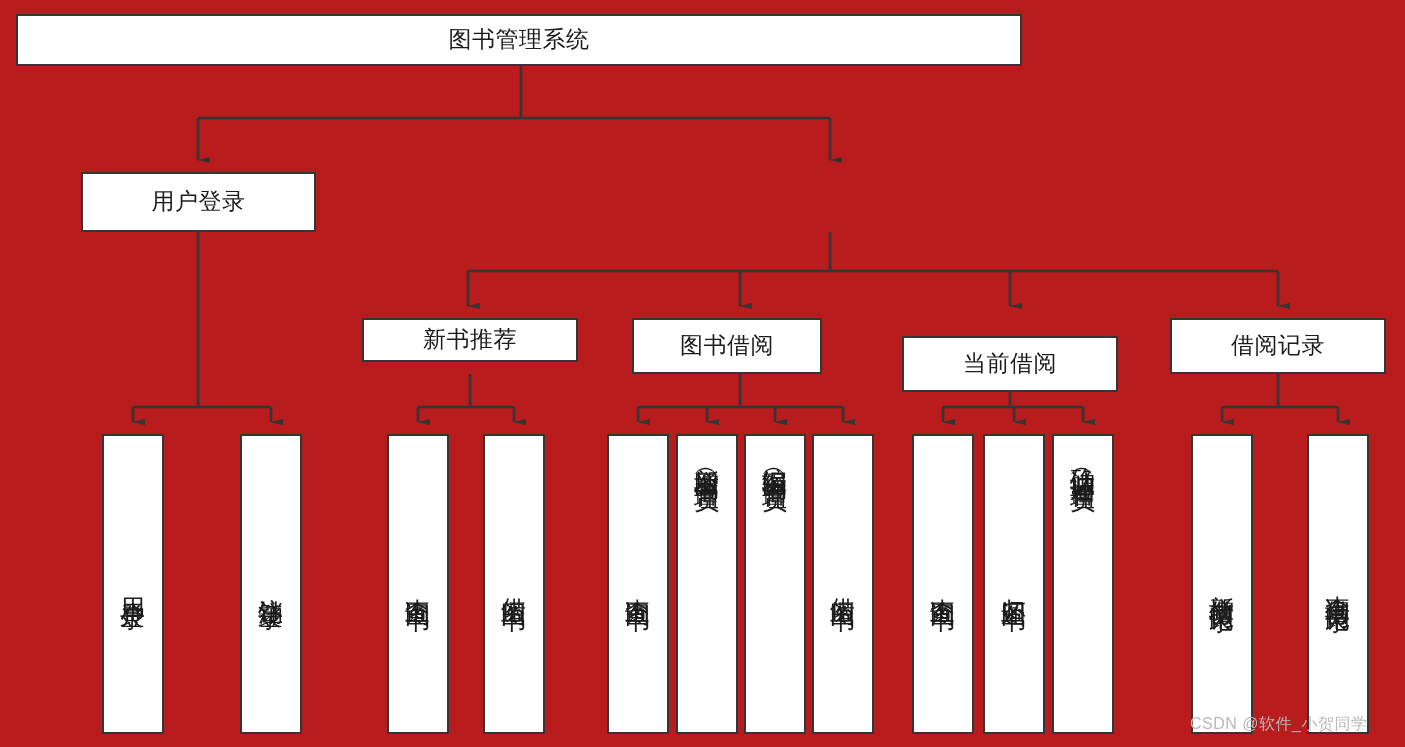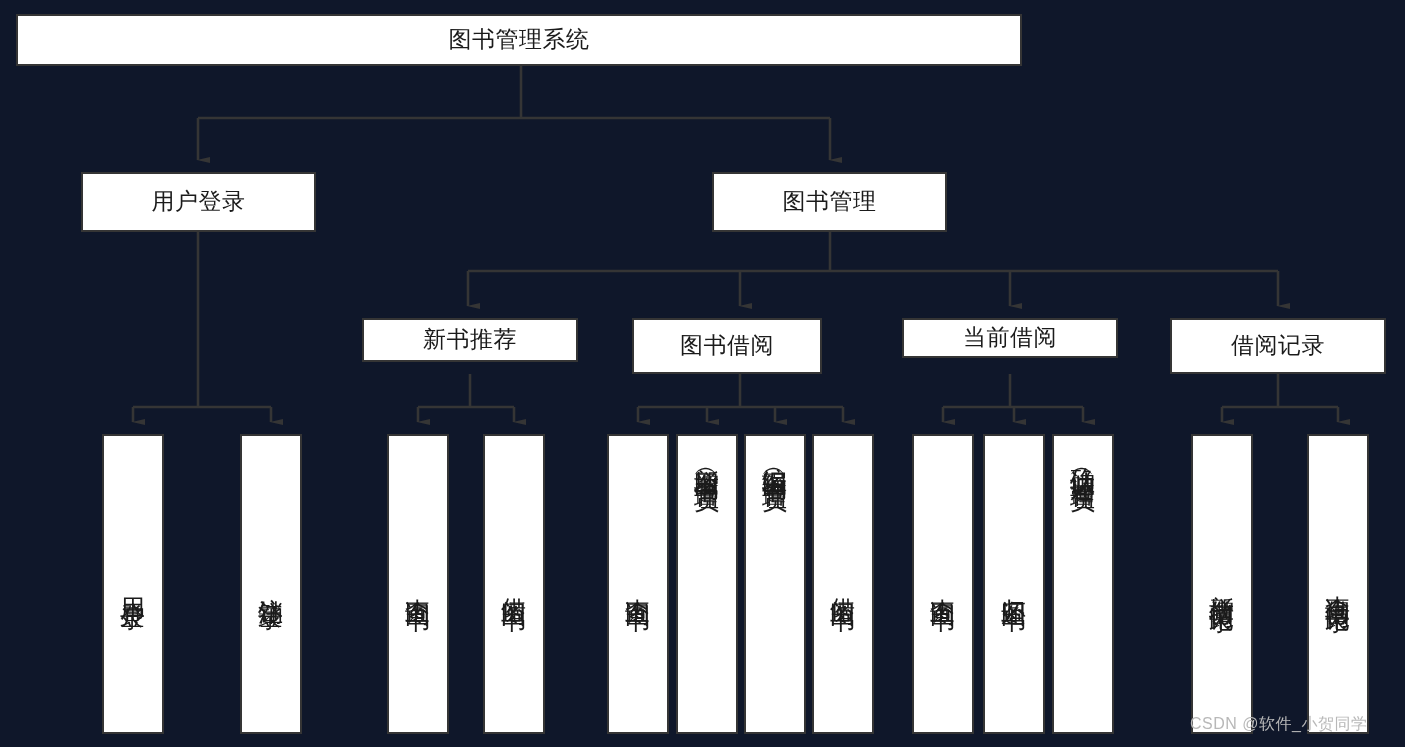--- a/index.html
+++ b/index.html
@@ -7,21 +7,21 @@
     padding: 0;
     background: #ffffff;
   }
   body {
     font-family: "Liberation Sans", "DejaVu Sans", sans-serif;
   }
   #canvas {
     position: relative;
     width: 1405px;
     height: 747px;
-    background: #0f172a;
+    background: #b91c1c;
     overflow: hidden;
   }
   #edges {
     position: absolute;
     left: 0;
     top: 0;
     width: 1405px;
     height: 747px;
   }
   .node {
@@ -134,31 +134,28 @@
     </g>
   </svg>
 
   <div class="node horiz" style="left: 16px; top: 14px; width: 1006px; height: 52px; border-color: rgb(53, 53, 53); background: rgb(255, 255, 255); color: rgb(27, 27, 27);">
     <span class="node-label">图书管理系统</span>
   </div>
 
   <div class="node horiz" style="left: 81px; top: 172px; width: 235px; height: 60px; border-color: rgb(53, 53, 53); background: rgb(255, 255, 255); color: rgb(27, 27, 27);">
     <span class="node-label">用户登录</span>
   </div>
-  <div class="node horiz" style="left: 712px; top: 172px; width: 235px; height: 60px; border-color: rgb(53, 53, 53); background: rgb(255, 255, 255); color: rgb(27, 27, 27);">
-    <span class="node-label">图书管理</span>
-  </div>
 
   <div class="node horiz" style="left: 362px; top: 318px; width: 216px; height: 44px; border-color: rgb(53, 53, 53); background: rgb(255, 255, 255); color: rgb(27, 27, 27);">
     <span class="node-label">新书推荐</span>
   </div>
   <div class="node horiz" style="left: 632px; top: 318px; width: 190px; height: 56px; border-color: rgb(53, 53, 53); background: rgb(255, 255, 255); color: rgb(27, 27, 27);">
     <span class="node-label">图书借阅</span>
   </div>
-  <div class="node horiz" style="left: 902px; top: 318px; width: 216px; height: 40px; border-color: rgb(53, 53, 53); background: rgb(255, 255, 255); color: rgb(27, 27, 27);">
+  <div class="node horiz" style="left: 902px; top: 336px; width: 216px; height: 56px; border-color: rgb(53, 53, 53); background: rgb(255, 255, 255); color: rgb(27, 27, 27);">
     <span class="node-label">当前借阅</span>
   </div>
   <div class="node horiz" style="left: 1170px; top: 318px; width: 216px; height: 56px; border-color: rgb(53, 53, 53); background: rgb(255, 255, 255); color: rgb(27, 27, 27);">
     <span class="node-label">借阅记录</span>
   </div>
 
   <div class="node vert centered" style="left: 102px; top: 434px; width: 62px; height: 300px; border-color: rgb(53, 53, 53); background: rgb(255, 255, 255); color: rgb(27, 27, 27);">
     <span class="node-label">用户登录</span>
   </div>
   <div class="node vert centered" style="left: 240px; top: 434px; width: 62px; height: 300px; border-color: rgb(53, 53, 53); background: rgb(255, 255, 255); color: rgb(27, 27, 27);">

